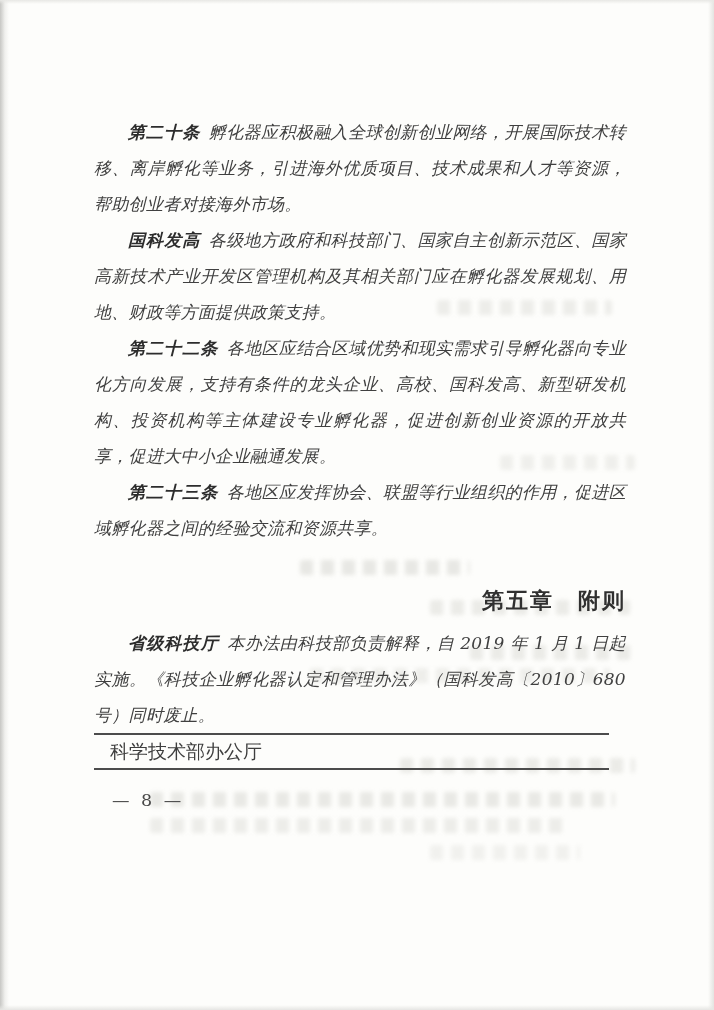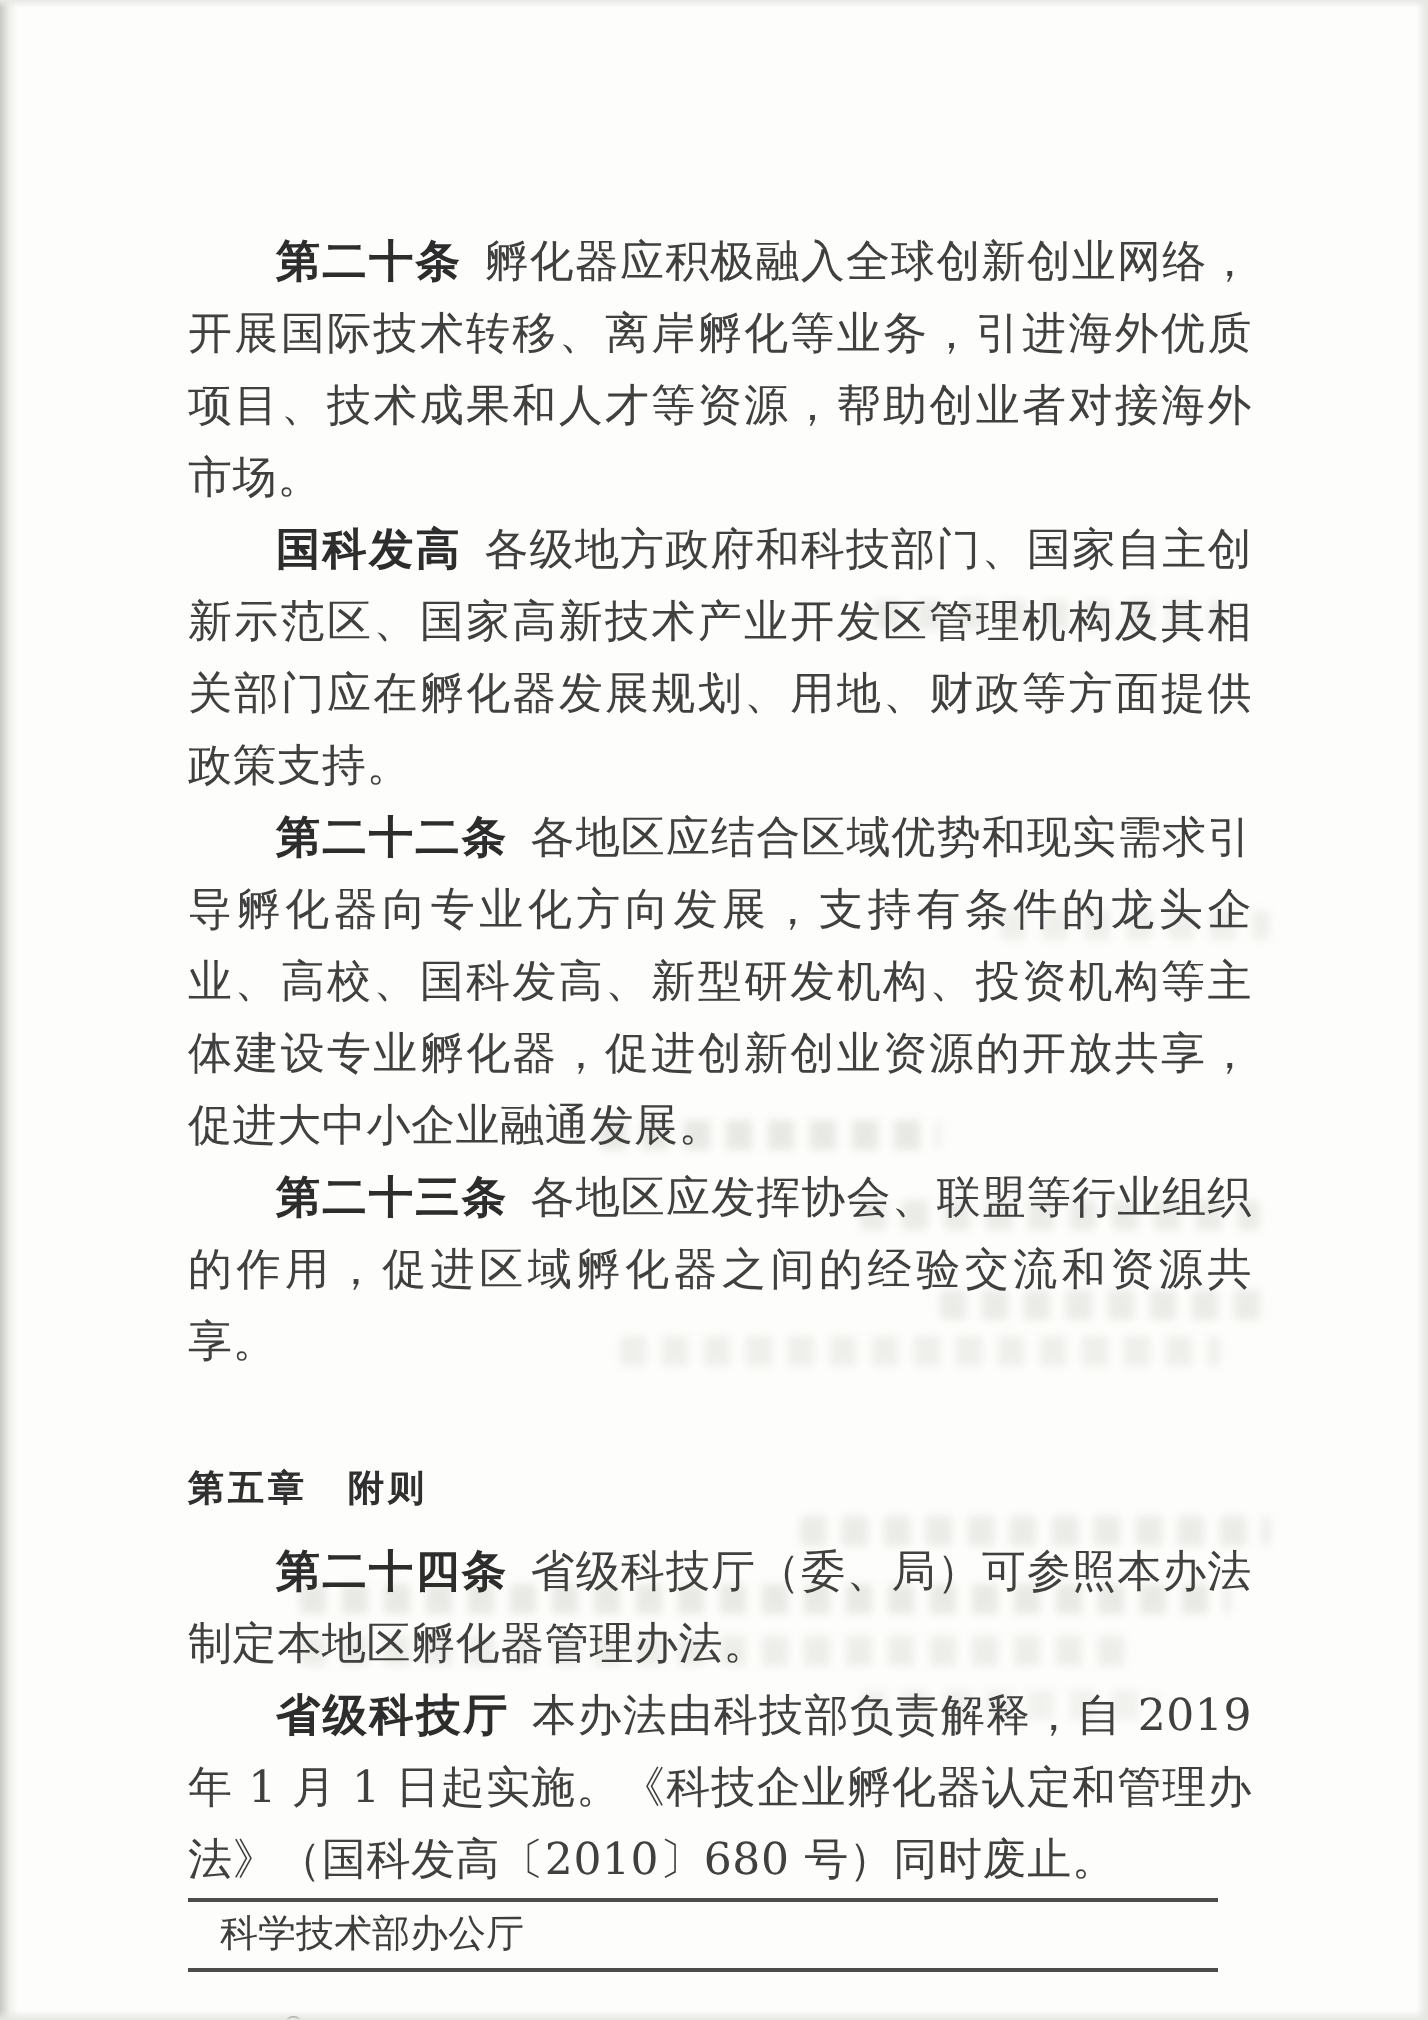--- a/index.html
+++ b/index.html
@@ -22,39 +22,40 @@
                  background: linear-gradient(to top, #e6e6e3, rgba(250,250,248,0)); }
 
   .content {
     position: absolute;
     left: 94px; top: 114px;
     width: 532px;
     z-index: 2;
   }
   p.article {
     margin: 0;
-    font-size: 22px;
+    font-size: 17px;
     line-height: 36px;
     color: #404040;
     text-align: justify;
     text-indent: 2em;
     letter-spacing: 0.3px;
+    font-style: italic;
   }
   p.article .term {
     font-weight: bold;
     color: #2d2d2d;
     font-family: "DejaVu Sans", "Liberation Sans", sans-serif;
     margin-right: 0.5em;
     letter-spacing: 1px;
   }
   h2.chapter {
     margin: 37px 0 6px 0;
-    text-align: left;
+    text-align: right;
     text-indent: 0;
-    font-size: 18px;
+    font-size: 22px;
     line-height: 36px;
     font-weight: bold;
     color: #303030;
     font-family: "DejaVu Sans", "Liberation Sans", sans-serif;
     letter-spacing: 2px;
   }
   .footer {
     width: 515px;
     box-sizing: border-box;
     border-top: 2px solid #4c4c4c;
@@ -109,21 +110,20 @@
   <p class="article"><span class="term">第二十条</span><span>孵化器应积极融入全球创新创业网络，开展国际技术转移、离岸孵化等业务，引进海外优质项目、技术成果和人才等资源，帮助创业者对接海外市场。</span></p>
 
   <p class="article"><span class="term">国科发高</span><span>各级地方政府和科技部门、国家自主创新示范区、国家高新技术产业开发区管理机构及其相关部门应在孵化器发展规划、用地、财政等方面提供政策支持。</span></p>
 
   <p class="article"><span class="term">第二十二条</span><span>各地区应结合区域优势和现实需求引导孵化器向专业化方向发展，支持有条件的龙头企业、高校、国科发高、新型研发机构、投资机构等主体建设专业孵化器，促进创新创业资源的开放共享，促进大中小企业融通发展。</span></p>
 
   <p class="article"><span class="term">第二十三条</span><span>各地区应发挥协会、联盟等行业组织的作用，促进区域孵化器之间的经验交流和资源共享。</span></p>
 
   <h2 class="chapter">第五章　附则</h2>
 
-  <p class="article"><span class="term">第二十四条</span><span>省级科技厅（委、局）可参照本办法制定本地区孵化器管理办法。</span></p>
 
   <p class="article"><span class="term">省级科技厅</span><span>本办法由科技部负责解释，自 2019 年 1 月 1 日起实施。《科技企业孵化器认定和管理办法》（国科发高〔2010〕680 号）同时废止。</span></p>
 
   <div class="footer">
     <span>科学技术部办公厅</span>
   </div>
 
   <div class="pagenum">— 8 —</div>
 
 </div>

